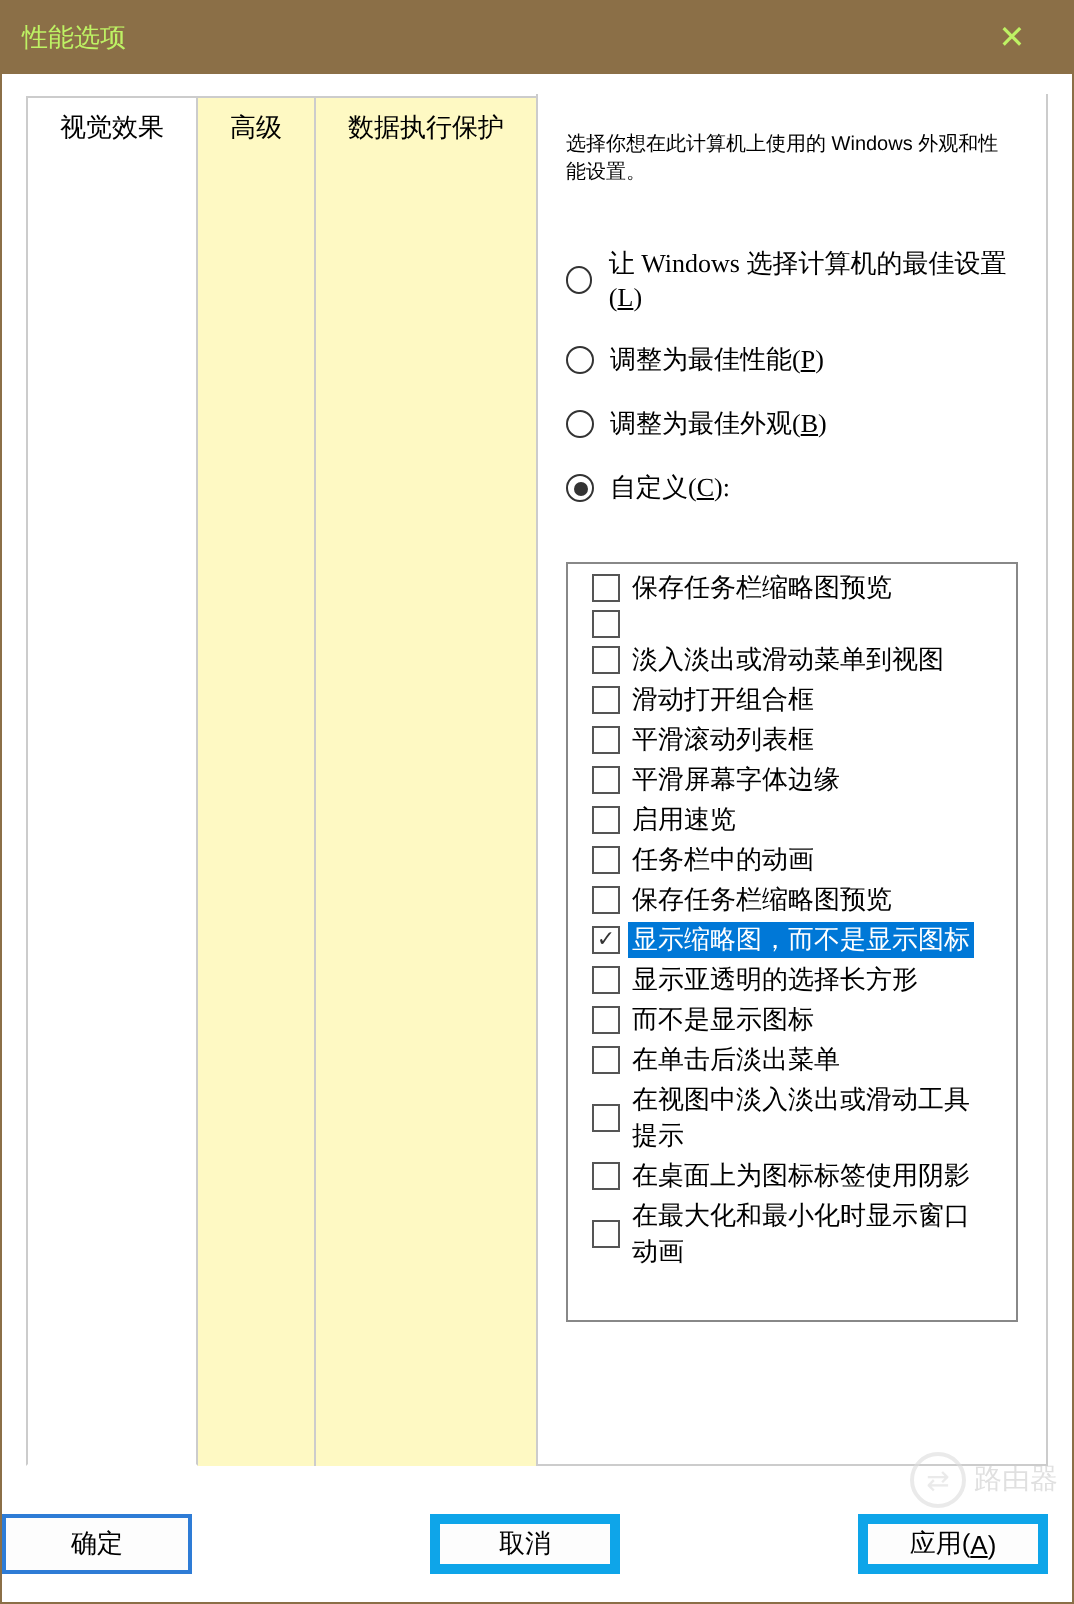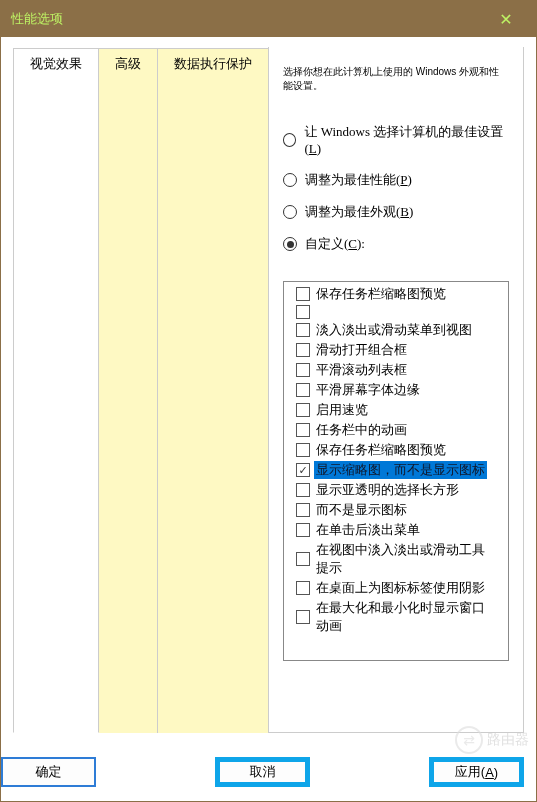--- a/index.html
+++ b/index.html
@@ -134,21 +134,21 @@
   content: "✓";
   color: #333;
   line-height: 1;
 }
 .check-label {
   font-size: 13px;
   padding: 0 2px;
 }
 .check-row.selected .check-label {
   background: #0078d7;
-  color: #0f172a;
+  color: #ffffff;
 }
 .button-row {
   display: flex;
   justify-content: space-between;
   gap: 10px;
   padding: 14px 12px 14px 0;
   background: #fff;
 }
 .btn {
   min-width: 95px;

